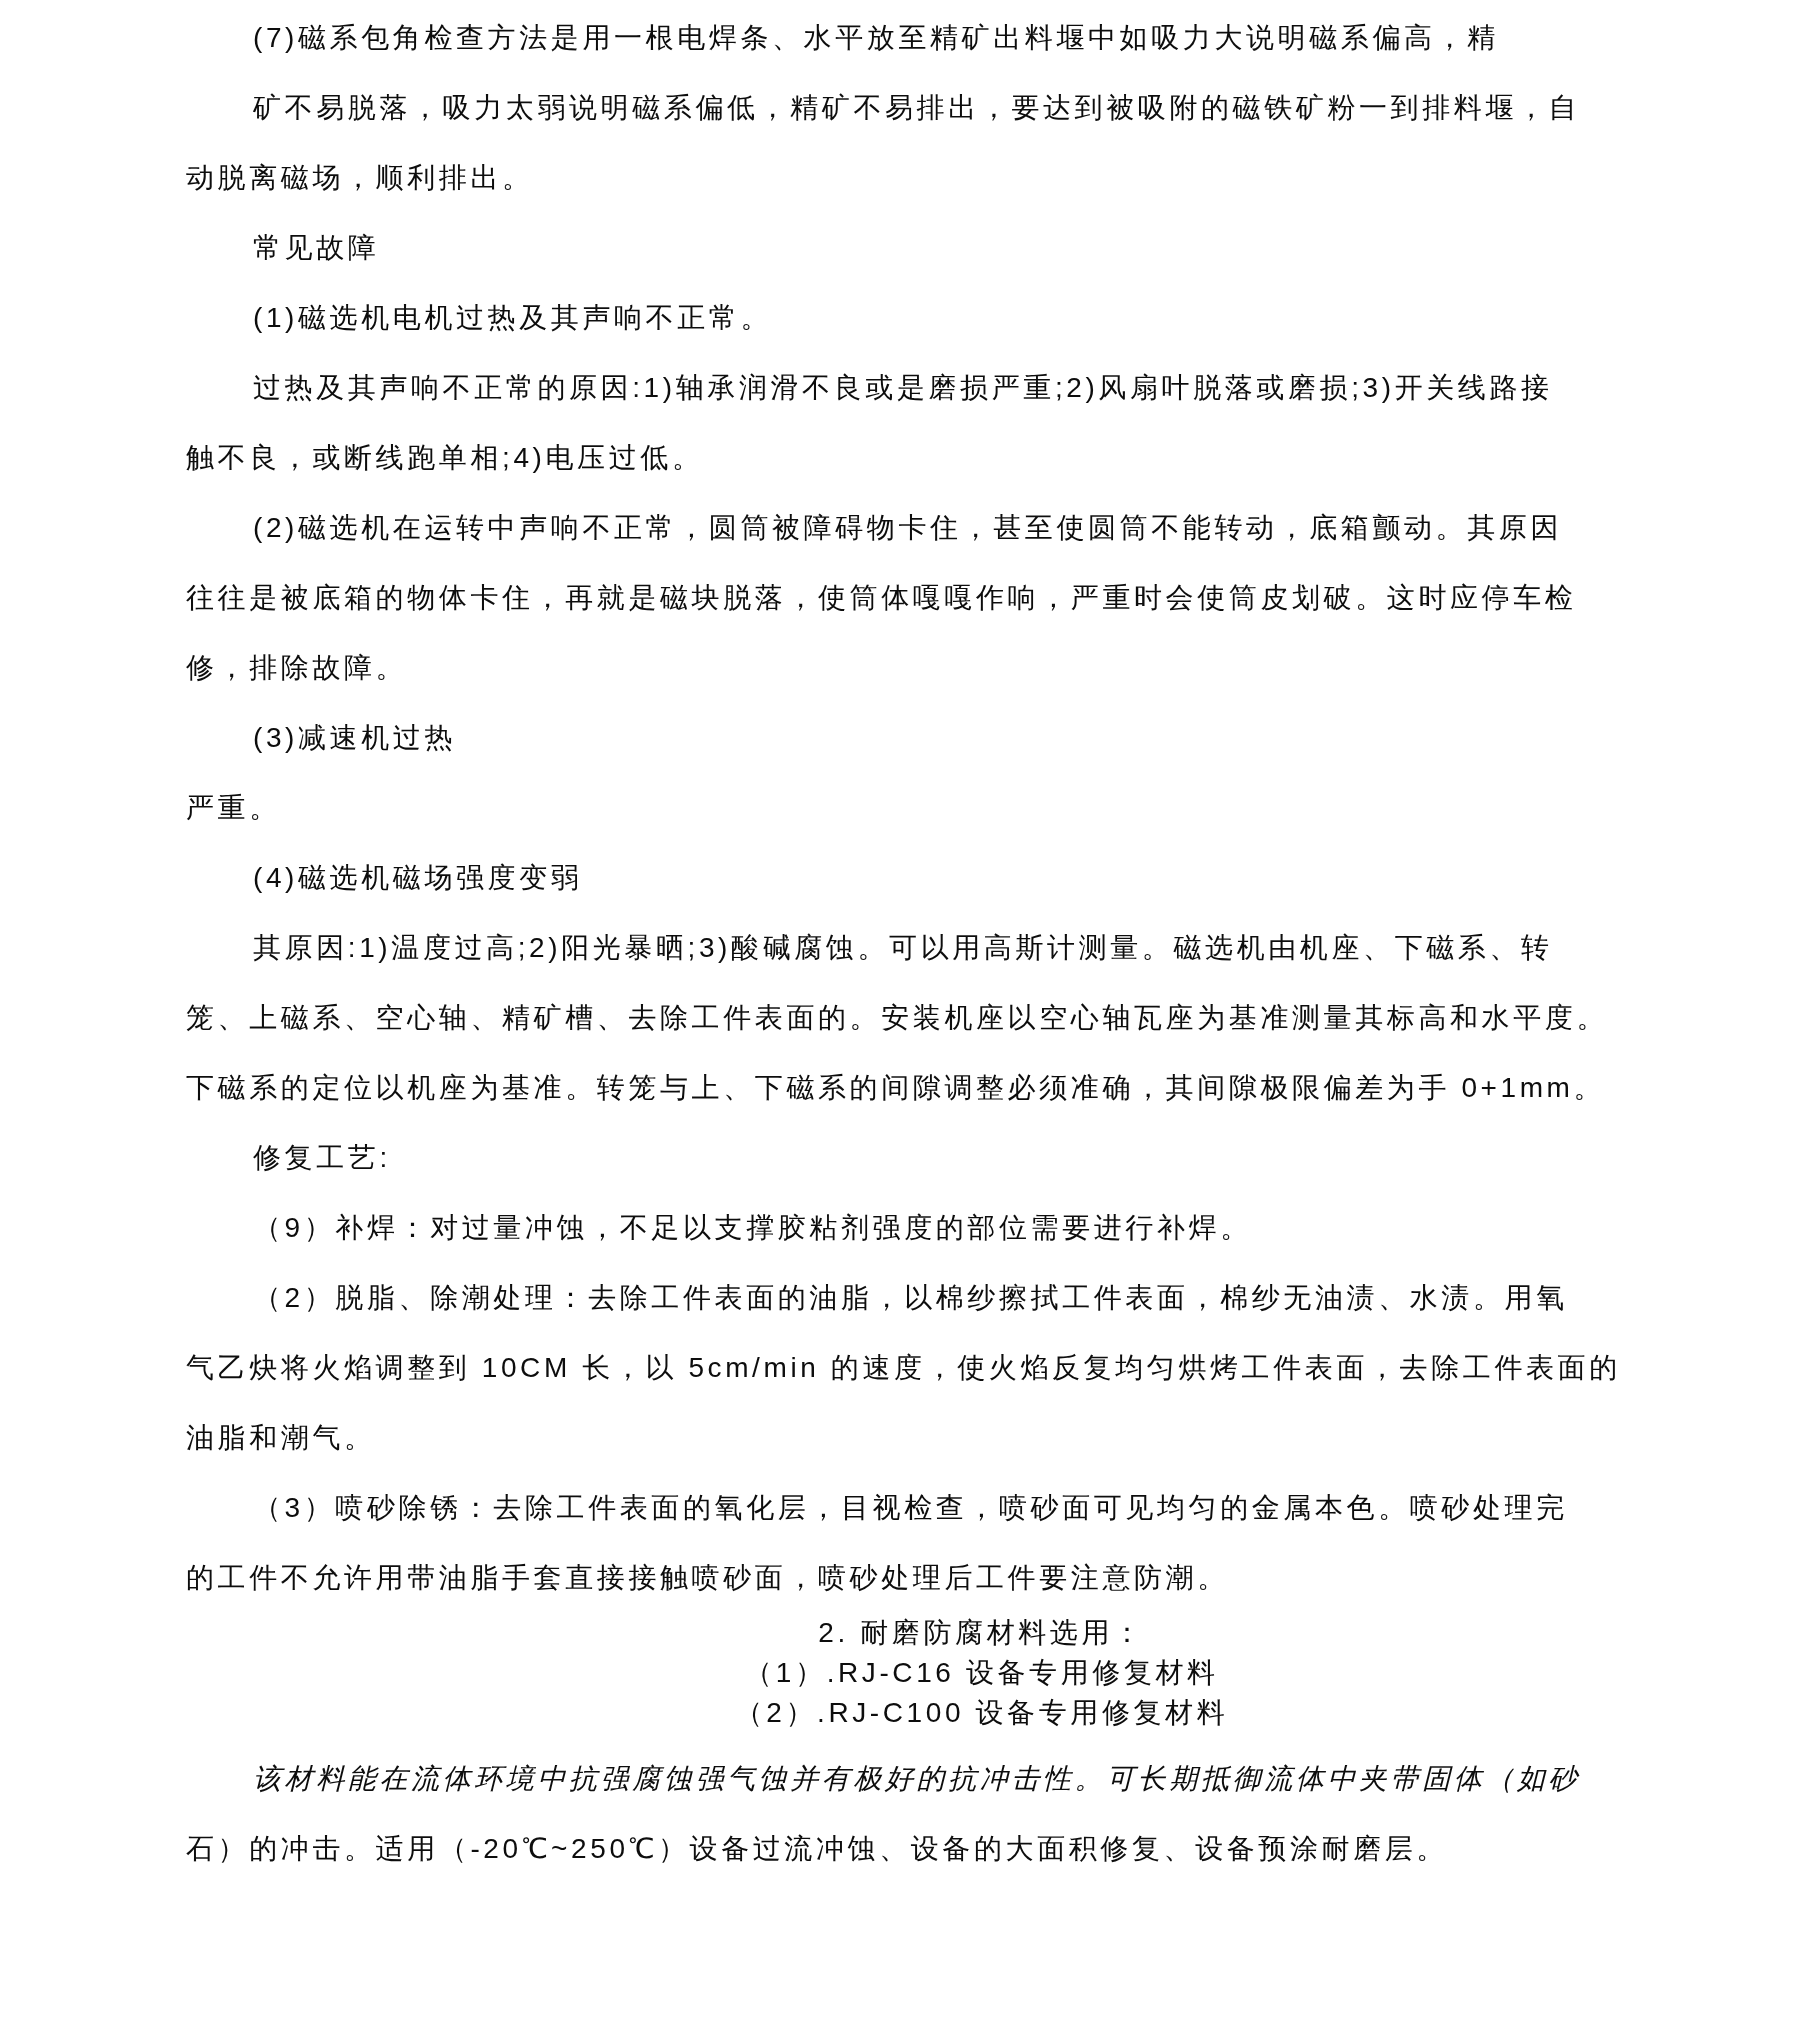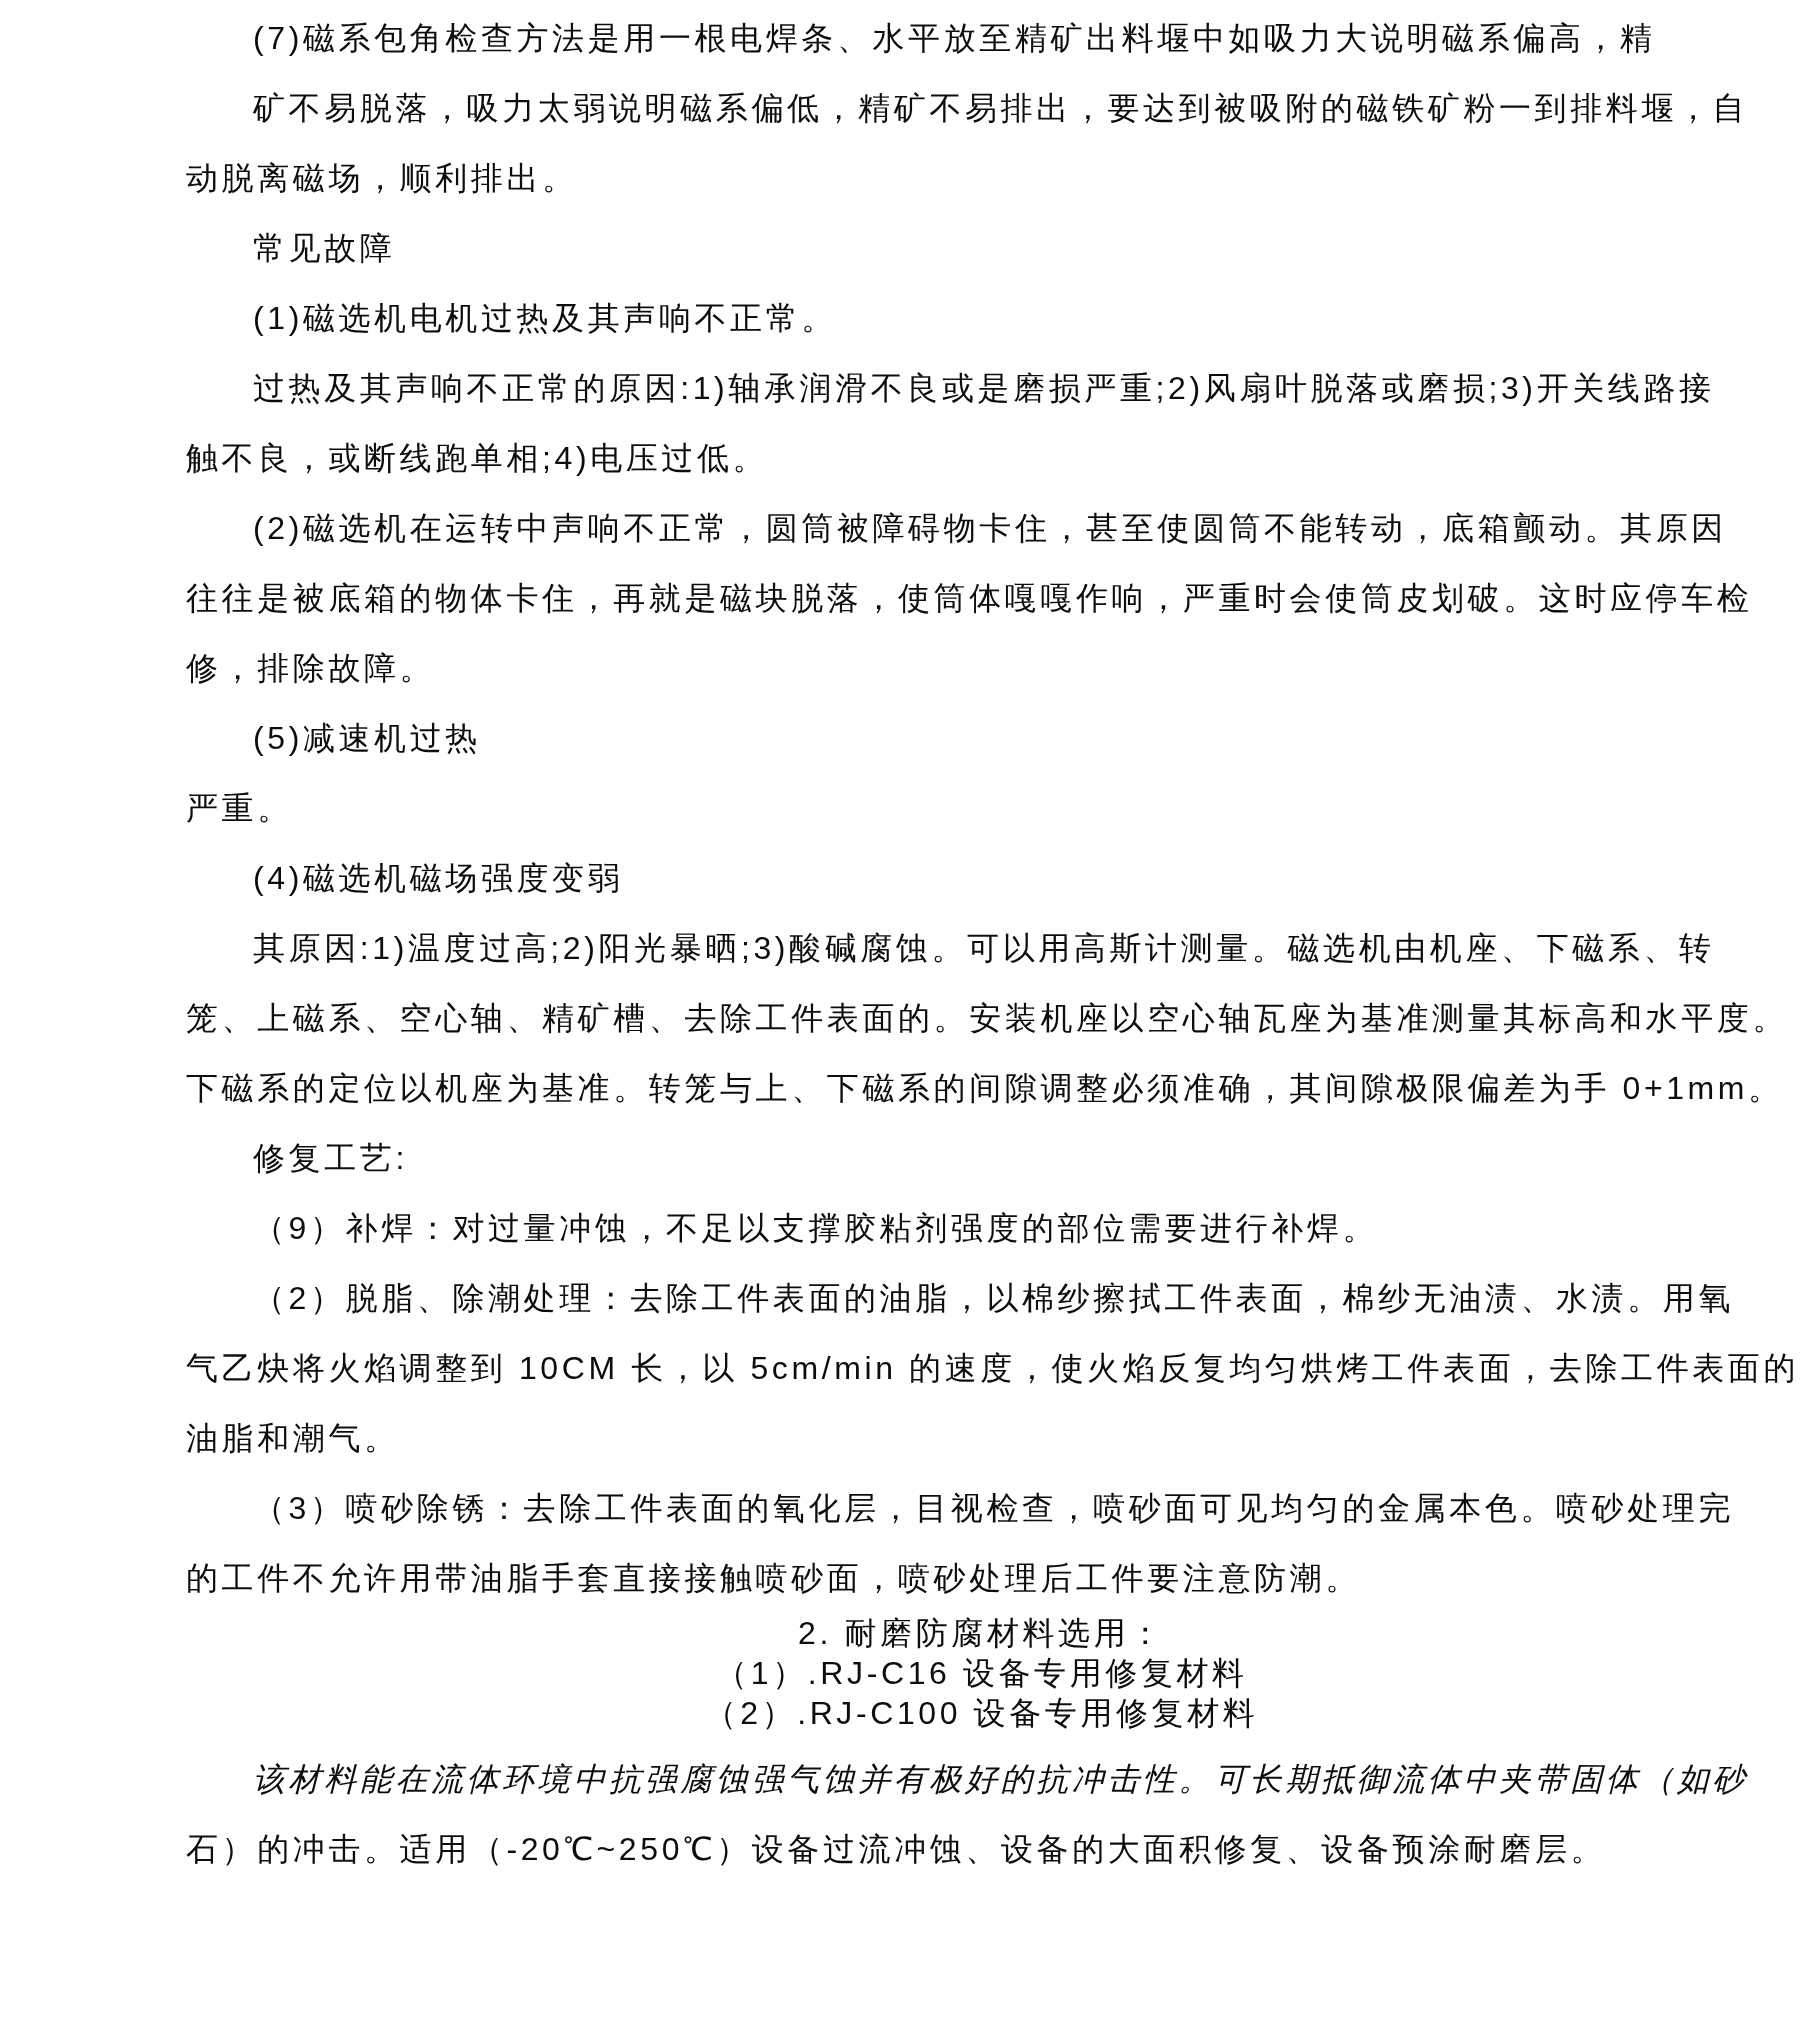--- a/index.html
+++ b/index.html
@@ -20,21 +20,21 @@
     height: 2035px;
     background: #ffffff;
     overflow: hidden;
     box-sizing: border-box;
     padding: 2.9px 95px 0 186px;
     color: #0d0d0d;
   }
   .ln {
     height: 70px;
     line-height: 70px;
-    font-size: 32px;
+    font-size: 28px;
     letter-spacing: 3.6px;
     white-space: nowrap;
     color: #0d0d0d;
   }
   .ln.indent {
     padding-left: 67px;
   }
   .ln.tight {
     height: 40px;
     line-height: 40px;
@@ -52,21 +52,21 @@
   <div class="ln indent">(7)磁系包角检查方法是用一根电焊条、水平放至精矿出料堰中如吸力大说明磁系偏高，精</div>
   <div class="ln indent">矿不易脱落，吸力太弱说明磁系偏低，精矿不易排出，要达到被吸附的磁铁矿粉一到排料堰，自</div>
   <div class="ln">动脱离磁场，顺利排出。</div>
   <div class="ln indent">常见故障</div>
   <div class="ln indent">(1)磁选机电机过热及其声响不正常。</div>
   <div class="ln indent">过热及其声响不正常的原因:1)轴承润滑不良或是磨损严重;2)风扇叶脱落或磨损;3)开关线路接</div>
   <div class="ln">触不良，或断线跑单相;4)电压过低。</div>
   <div class="ln indent">(2)磁选机在运转中声响不正常，圆筒被障碍物卡住，甚至使圆筒不能转动，底箱颤动。其原因</div>
   <div class="ln">往往是被底箱的物体卡住，再就是磁块脱落，使筒体嘎嘎作响，严重时会使筒皮划破。这时应停车检</div>
   <div class="ln">修，排除故障。</div>
-  <div class="ln indent">(5)减速机过热</div>
+  <div class="ln indent">(3)减速机过热</div>
   <div class="ln">严重。</div>
   <div class="ln indent">(4)磁选机磁场强度变弱</div>
   <div class="ln indent">其原因:1)温度过高;2)阳光暴晒;3)酸碱腐蚀。可以用高斯计测量。磁选机由机座、下磁系、转</div>
   <div class="ln">笼、上磁系、空心轴、精矿槽、去除工件表面的。安装机座以空心轴瓦座为基准测量其标高和水平度。</div>
   <div class="ln">下磁系的定位以机座为基准。转笼与上、下磁系的间隙调整必须准确，其间隙极限偏差为手 0+1mm。</div>
   <div class="ln indent">修复工艺:</div>
   <div class="ln indent">（9）补焊：对过量冲蚀，不足以支撑胶粘剂强度的部位需要进行补焊。</div>
   <div class="ln indent">（2）脱脂、除潮处理：去除工件表面的油脂，以棉纱擦拭工件表面，棉纱无油渍、水渍。用氧</div>
   <div class="ln">气乙炔将火焰调整到 10CM 长，以 5cm/min 的速度，使火焰反复均匀烘烤工件表面，去除工件表面的</div>
   <div class="ln">油脂和潮气。</div>

